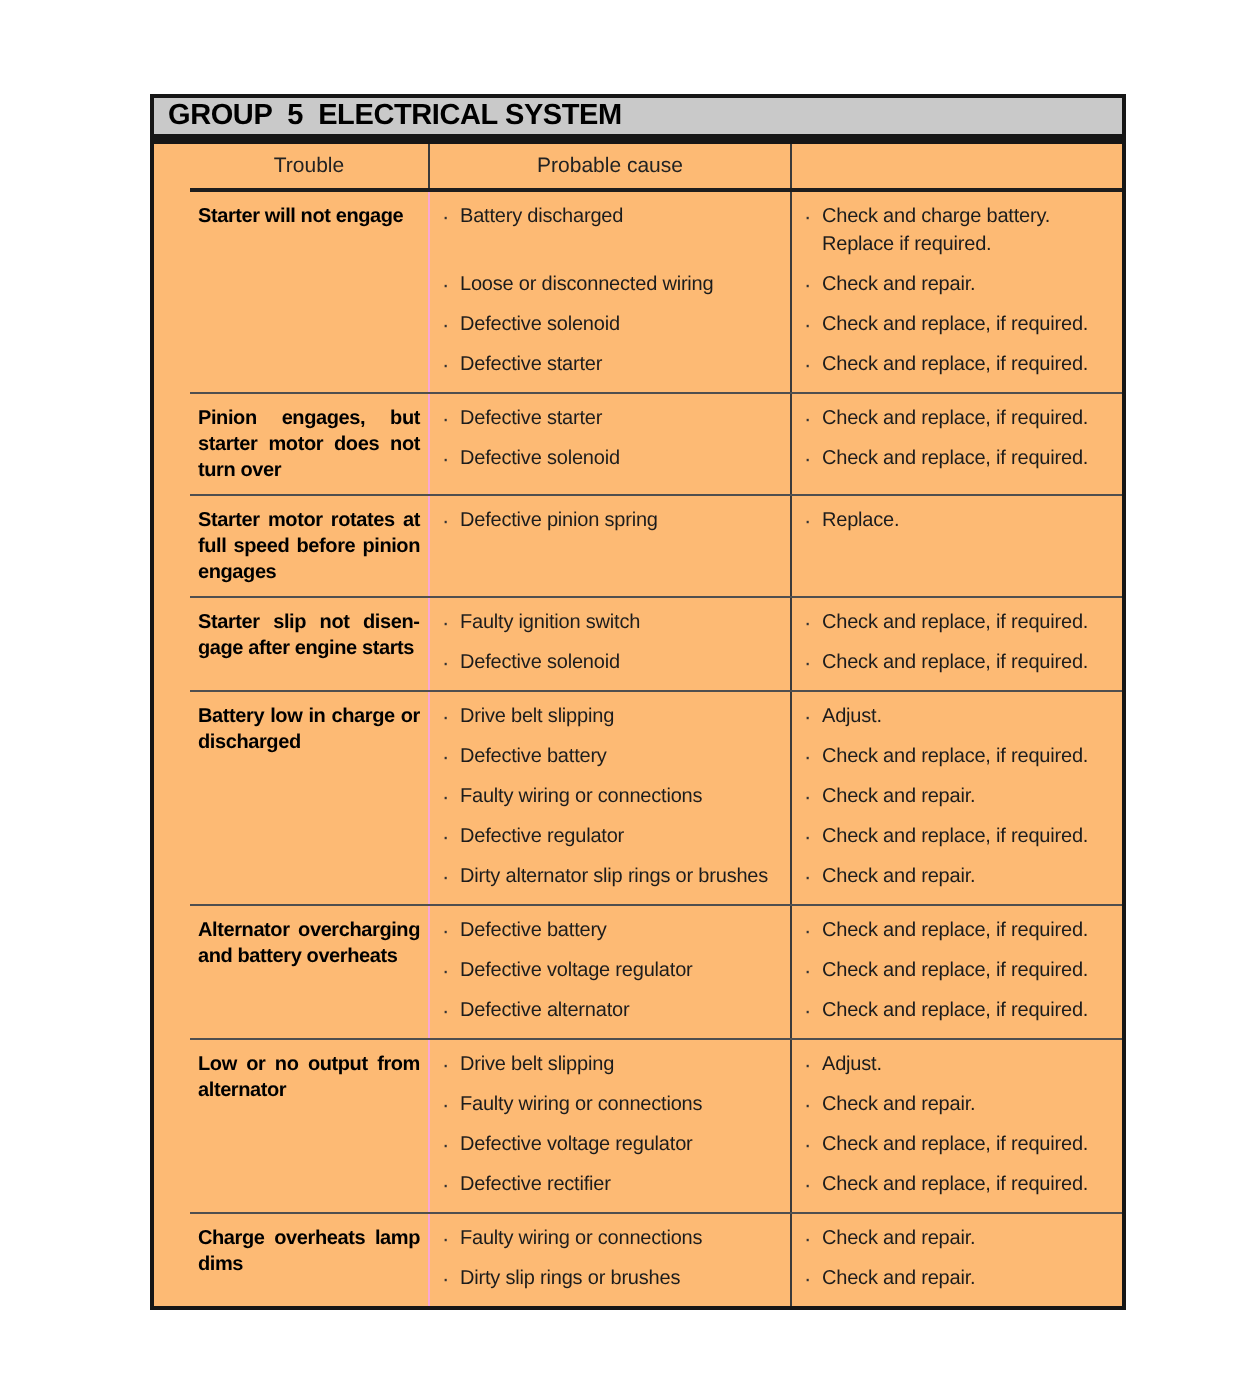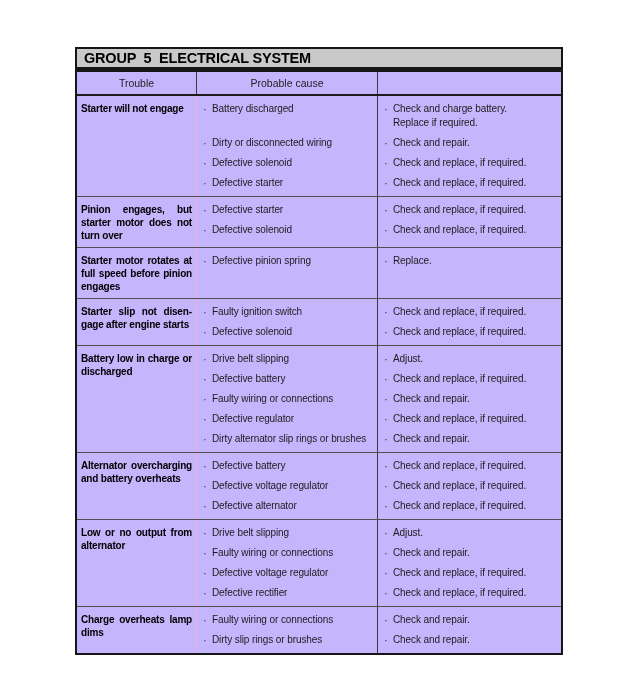--- a/index.html
+++ b/index.html
@@ -26,21 +26,22 @@
   .title-box span {
     font-weight: bold; font-size: 14.5px; letter-spacing: -0.2px;
     color: #000; white-space: pre;
   }
 
   
   .tsl-table {
     box-sizing: border-box;
     width: 488px;
     border: 2px solid #161616;
-    background: #c4b5fd;
+    background: #fdba74;
+    padding-left: 18px;
   }
   .thead {
     display: grid;
     grid-template-columns: 120px 181px 1fr;
     border-bottom: 2px solid #1d1d1d;
     height: 22px;
   }
   .th {
     display: flex; align-items: center; justify-content: center;
     font-size: 10.5px; color: #222;
@@ -108,21 +109,21 @@
         <div class="th th-cause">Probable cause</div>
       </div>
       <div id="rows">
   <div class="trow">
     <div class="trouble">Starter will not engage</div>
     <div class="pairs">
   <div class="cause"><span class="blt">·</span><span class="txt">Battery discharged</span></div>
   <div class="remedy"><span class="blt">·</span><span class="txt">Check and charge battery.
 Replace if required.</span></div>
 
-  <div class="cause"><span class="blt">·</span><span class="txt">Dirty or disconnected wiring</span></div>
+  <div class="cause"><span class="blt">·</span><span class="txt">Loose or disconnected wiring</span></div>
   <div class="remedy"><span class="blt">·</span><span class="txt">Check and repair.</span></div>
 
   <div class="cause"><span class="blt">·</span><span class="txt">Defective solenoid</span></div>
   <div class="remedy"><span class="blt">·</span><span class="txt">Check and replace, if required.</span></div>
 
   <div class="cause"><span class="blt">·</span><span class="txt">Defective starter</span></div>
   <div class="remedy"><span class="blt">·</span><span class="txt">Check and replace, if required.</span></div>
 </div>
   </div>
 

